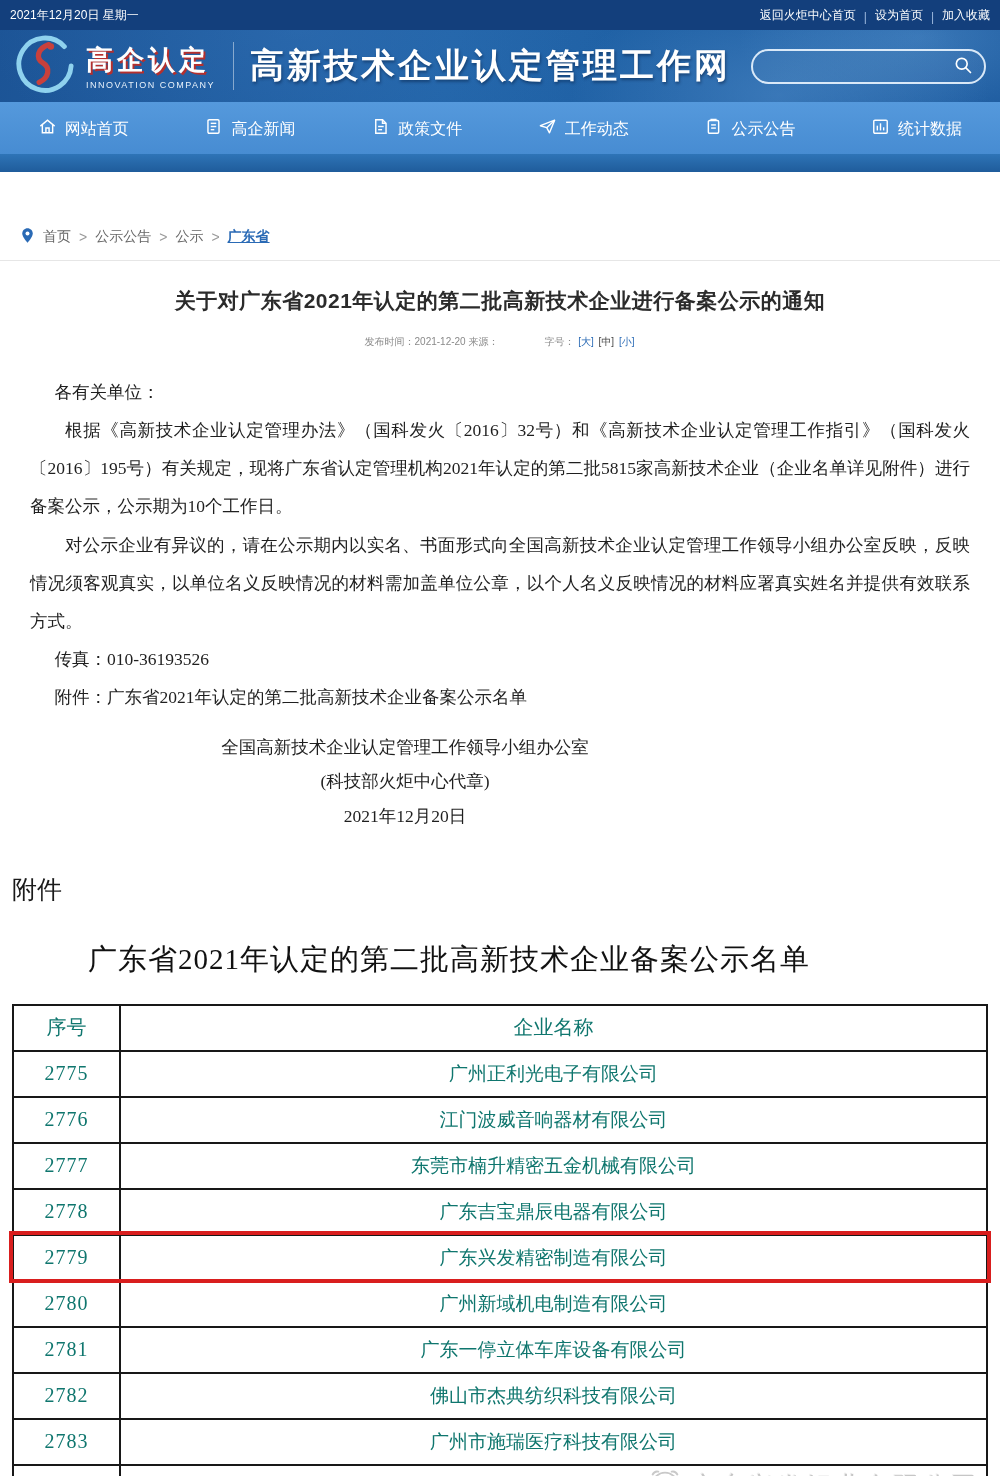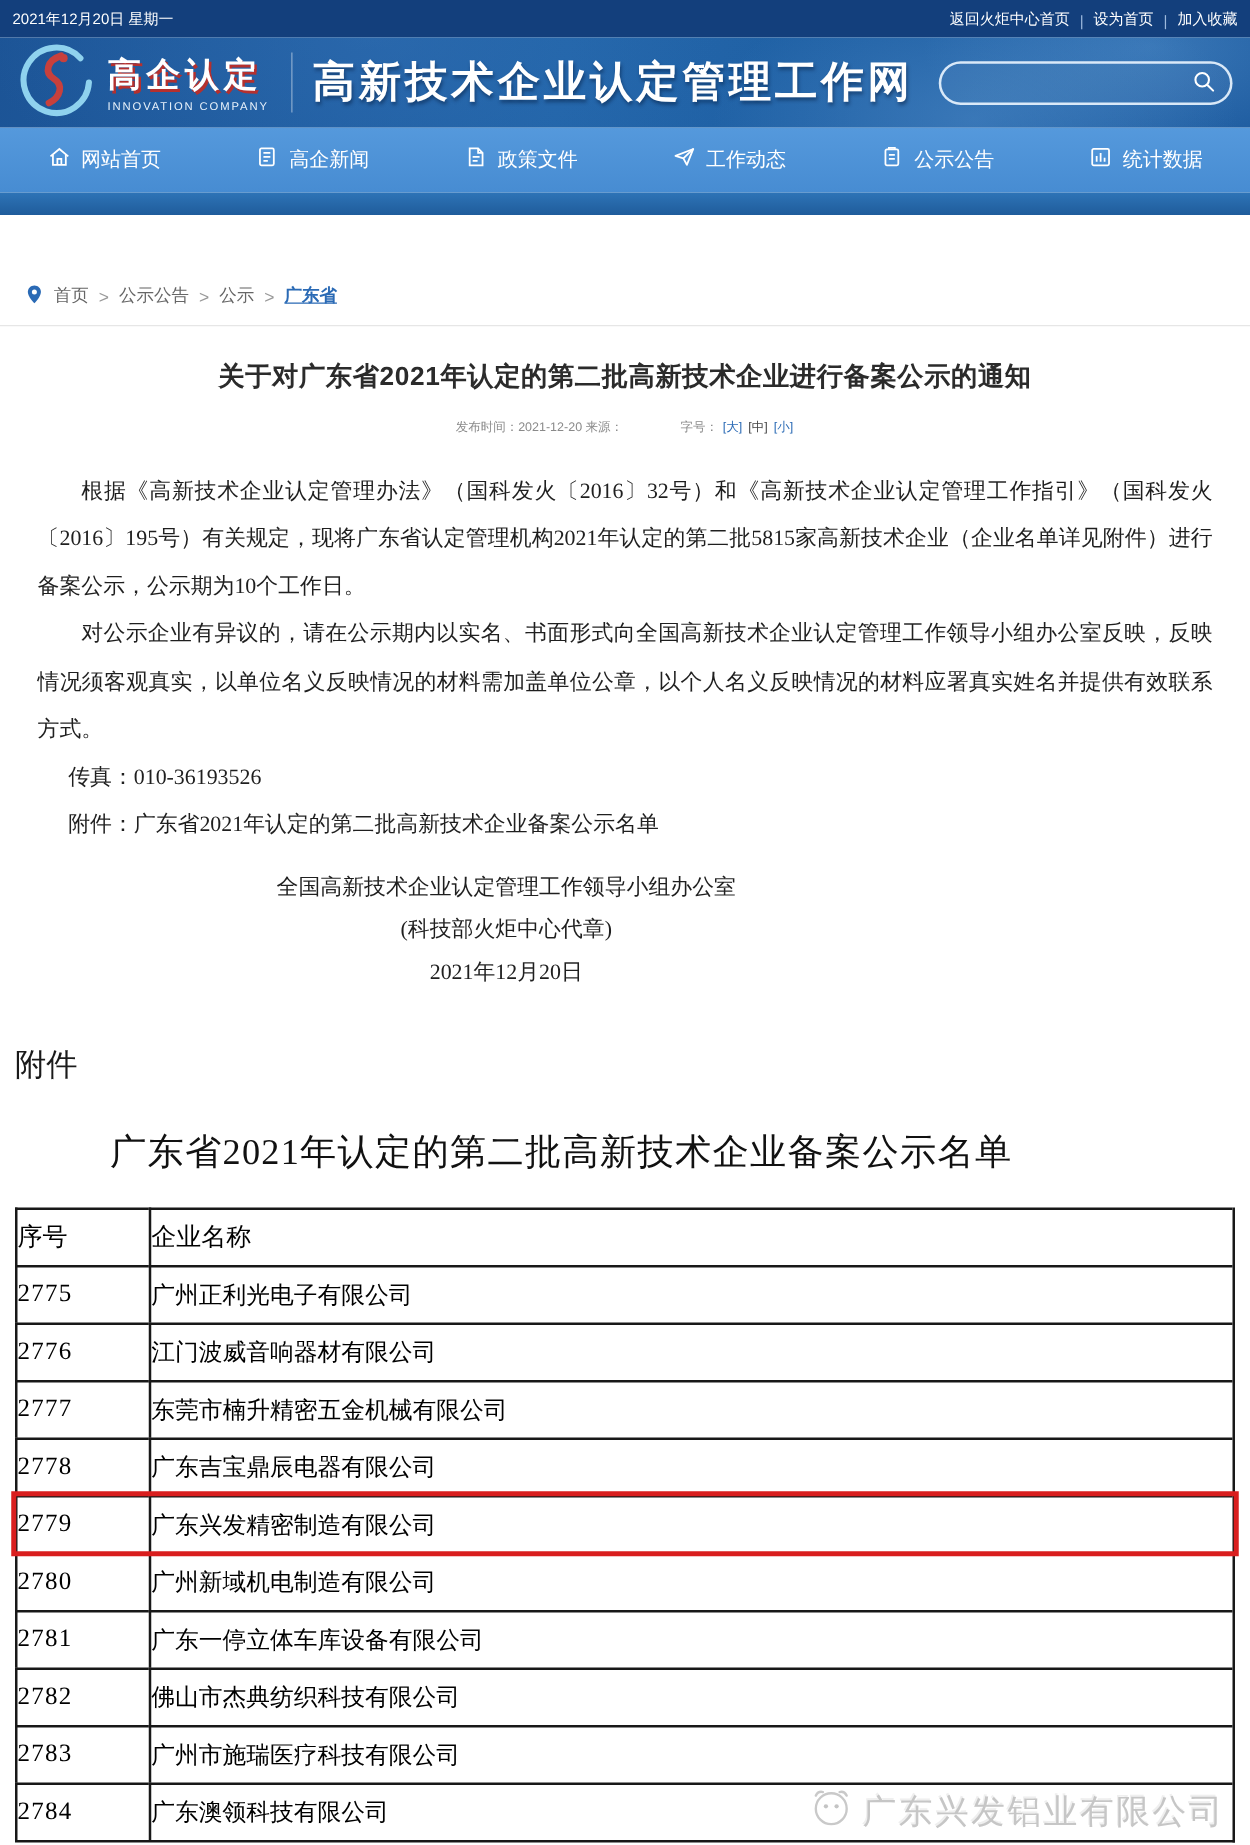--- a/index.html
+++ b/index.html
@@ -44,21 +44,21 @@
   .searchbox input {
     flex:1; background:transparent; border:none; outline:none; color:#fff; font-size:14px; min-width:0;
   }
   .search-btn { width:22px; height:22px; cursor:pointer; display:flex; align-items:center; justify-content:center; background:none; border:none; }
   
   .nav {
     height:52px; background:linear-gradient(#5599dc,#478cd2); display:flex;
     justify-content:space-around; align-items:center;
   }
   .nav-item {
-    display:flex; align-items:center; gap:8px; color:#fff; font-size:16px;
+    display:flex; align-items:flex-end; gap:8px; color:#fff; font-size:16px;
     cursor:pointer; padding:6px 10px; white-space:nowrap;
   }
   .nav-strip { height:18px; background:linear-gradient(#2e74b7,#1f5c9b); }
   
   .breadcrumb {
     display:flex; align-items:center; gap:8px; padding:15px 20px 13px 20px;
     font-size:14px; color:#666; border-bottom:1px solid #e6e6e6;margin-top:40px;
   }
   .breadcrumb a { color:#666; text-decoration:none; cursor:pointer; }
   .breadcrumb .current { color:#2a6ab5; font-weight:bold; text-decoration:underline; }
@@ -92,22 +92,22 @@
     margin:34px 0 0 88px; font-family:"Liberation Serif", serif; font-size:29px;
     color:#111; letter-spacing:1px;
   }
   
   .table-wrap { position:relative; margin:24px 12px 0 12px; }
   table.company { border-collapse:separate; border-spacing:0; width:976px; table-layout:fixed;
     border-right:2px solid #181818; border-bottom:2px solid #181818;
     font-family:"Liberation Serif", serif; }
   table.company th, table.company td {
     border-top:2px solid #181818; border-left:2px solid #181818;
-    height:46px; text-align:left; vertical-align:middle; font-weight:normal;
-    color:#000000; overflow:hidden;
+    height:46px; text-align:center; vertical-align:middle; font-weight:normal;
+    color:#0f766e; overflow:hidden;
   }
   table.company col.c-no { width:107px; }
   table.company th { font-size:20px; }
   td.no-cell { font-size:20px; letter-spacing:1px; }
   td.name-cell { font-size:19px; }
   .red-box {
     position:absolute; left:-3px; width:982px; top:227px; height:52px;
     border:4px solid #d91e1e; pointer-events:none;
   }
   
@@ -246,20 +246,21 @@
 <h1 class="article-title">关于对广东省2021年认定的第二批高新技术企业进行备案公示的通知</h1>
 
 <div class="article-meta">
   <span>发布时间：2021-12-20 来源：</span><span class="gap"></span><span>字号：</span>
   <span class="size-btn size-blue">[大]</span>
   <span class="size-btn size-dark">[中]</span>
   <span class="size-btn size-blue">[小]</span>
 </div>
 
 <div class="article-body">
+  <p class="indent-sm">各有关单位：</p>
   <p class="indent">根据《高新技术企业认定管理办法》（国科发火〔2016〕32号）和《高新技术企业认定管理工作指引》（国科发火〔2016〕195号）有关规定，现将广东省认定管理机构2021年认定的第二批5815家高新技术企业（企业名单详见附件）进行备案公示，公示期为10个工作日。</p>
   <p class="indent">对公示企业有异议的，请在公示期内以实名、书面形式向全国高新技术企业认定管理工作领导小组办公室反映，反映情况须客观真实，以单位名义反映情况的材料需加盖单位公章，以个人名义反映情况的材料应署真实姓名并提供有效联系方式。</p>
   <p class="indent-sm">传真：010-36193526</p>
   <p class="indent-sm">附件：广东省2021年认定的第二批高新技术企业备案公示名单</p>
 </div>
 
 <div class="signature">
   <div>全国高新技术企业认定管理工作领导小组办公室</div>
   <div>(科技部火炬中心代章)</div>
   <div>2021年12月20日</div>

